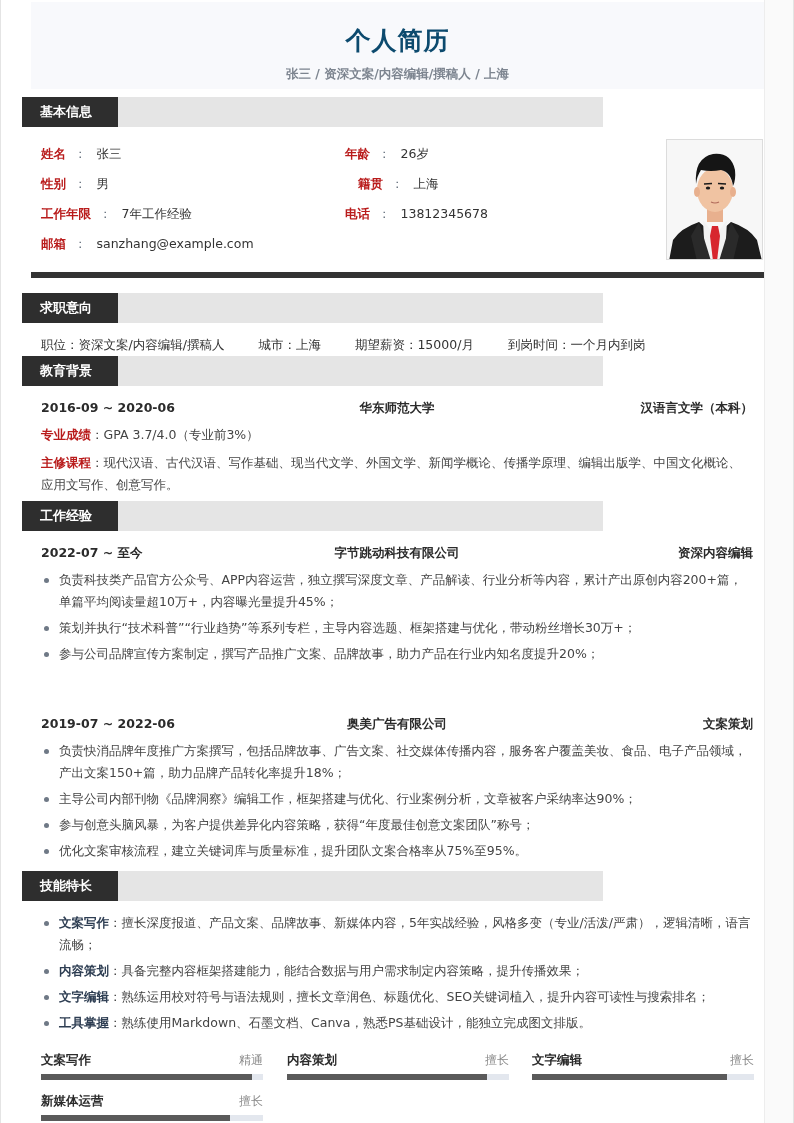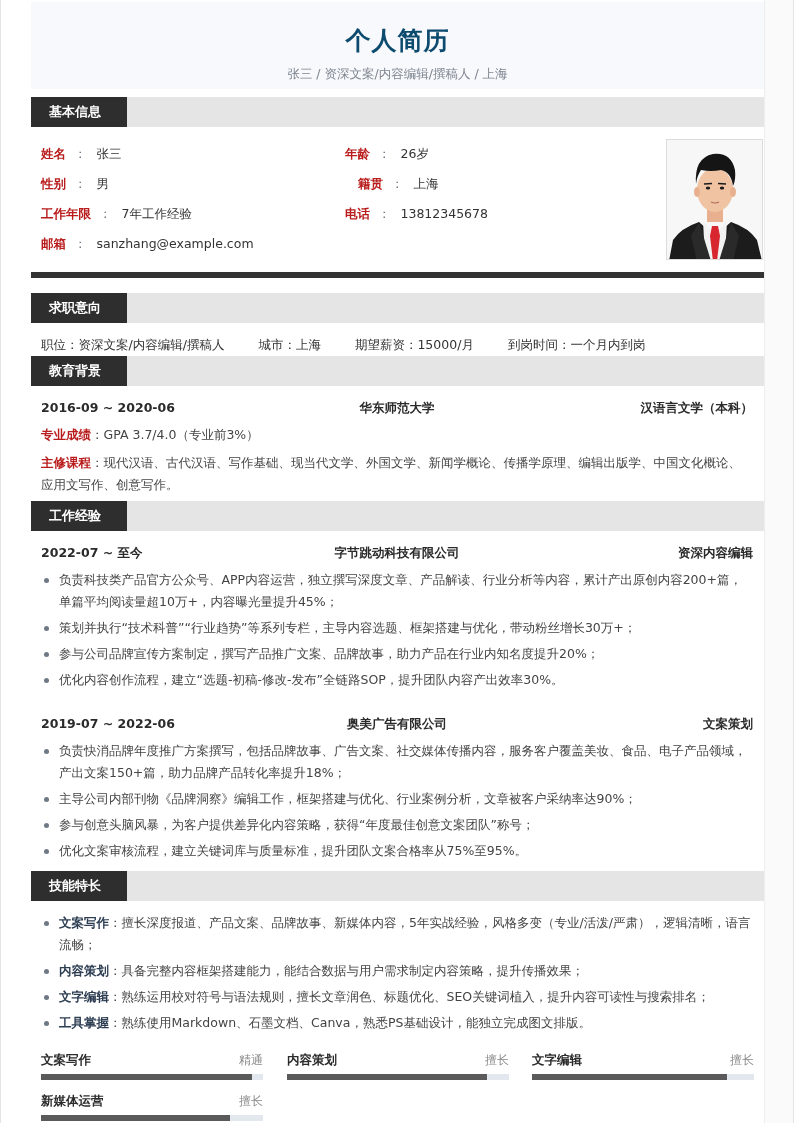--- a/index.html
+++ b/index.html
@@ -3,23 +3,23 @@
   <meta charset="utf-8">
   <style>
     * { box-sizing: border-box; margin: 0; padding: 0; }
     html, body { width: 794px; height: 1123px; overflow: hidden; background: #ffffff; }
     body { font-family: "DejaVu Sans", "Liberation Sans", sans-serif; color: #3a3a3a; position: relative; }
     .page-edge { position: absolute; left: 0; top: 0; width: 794px; height: 1123px; border-left: 1px solid #e4e4e4; border-right: 1px solid #e4e4e4; pointer-events: none; }
     .page-edge-right { position: absolute; right: 0; top: 0; width: 30px; height: 1123px; background: #fafafa; border-left: 1px solid #ededed; }
 
     .header { position: absolute; left: 31px; top: 2px; width: 733px; height: 87px; background: #f8f9fc; text-align: center; }
     .header .title { position: absolute; left: 0; right: 0; top: 22px; font-size: 25px; font-weight: bold; color: #0c4a6e; letter-spacing: 1px; }
-    .header .subtitle { position: absolute; left: 0; right: 0; top: 64px; font-size: 12.5px; color: #7d8590; }
-
-    .sec-bar { position: absolute; left: 31px; width: 733px; height: 30px; background: #e5e5e5; padding-left: 40px; }
+    .header .subtitle { position: absolute; left: 0; right: 0; top: 64px; font-size: 12.5px; color: #7d8590; font-weight: bold; }
+
+    .sec-bar { position: absolute; left: 22px; width: 581px; height: 30px; background: #e5e5e5; padding-left: 40px; }
     .sec-bar .sec-tab { position: absolute; left: 0; top: 0; height: 30px; width: 96px; background: #2e2e2e; color: #fff; font-size: 13px; font-weight: bold; line-height: 30px; padding-left: 18px; }
 
     .info-row { position: absolute; font-size: 12.5px; color: #333; }
     .info-row .lbl { font-weight: bold; color: #b91c1c; }
     .info-row .colon { color: #6a7480; margin: 0 10px 0 8px; }
 
     .photo { position: absolute; left: 666px; top: 139px; width: 97px; height: 121px; border: 1px solid #dcdcdc; background: #f3f3f3; overflow: hidden; }
 
     .thick-divider { position: absolute; left: 31px; top: 272px; width: 733px; height: 6px; background: #333333; }
 
@@ -145,21 +145,20 @@
 
 <div class="edu-head" style="top:545px">
   <span class="left">2022-07 ~ 至今</span>
   <span class="center">字节跳动科技有限公司</span>
   <span class="right">资深内容编辑</span>
 </div>
 <ul class="bullets" style="top:569px">
   <li>负责科技类产品官方公众号、APP内容运营，独立撰写深度文章、产品解读、行业分析等内容，累计产出原创内容200+篇，单篇平均阅读量超10万+，内容曝光量提升45%；</li>
   <li>策划并执行“技术科普”“行业趋势”等系列专栏，主导内容选题、框架搭建与优化，带动粉丝增长30万+；</li>
   <li>参与公司品牌宣传方案制定，撰写产品推广文案、品牌故事，助力产品在行业内知名度提升20%；</li>
-  <li>优化内容创作流程，建立“选题-初稿-修改-发布”全链路SOP，提升团队内容产出效率30%。</li>
 </ul>
 
 <div class="edu-head" style="top:716px">
   <span class="left">2019-07 ~ 2022-06</span>
   <span class="center">奥美广告有限公司</span>
   <span class="right">文案策划</span>
 </div>
 <ul class="bullets" style="top:740px">
   <li>负责快消品牌年度推广方案撰写，包括品牌故事、广告文案、社交媒体传播内容，服务客户覆盖美妆、食品、电子产品领域，产出文案150+篇，助力品牌产品转化率提升18%；</li>
   <li>主导公司内部刊物《品牌洞察》编辑工作，框架搭建与优化、行业案例分析，文章被客户采纳率达90%；</li>

